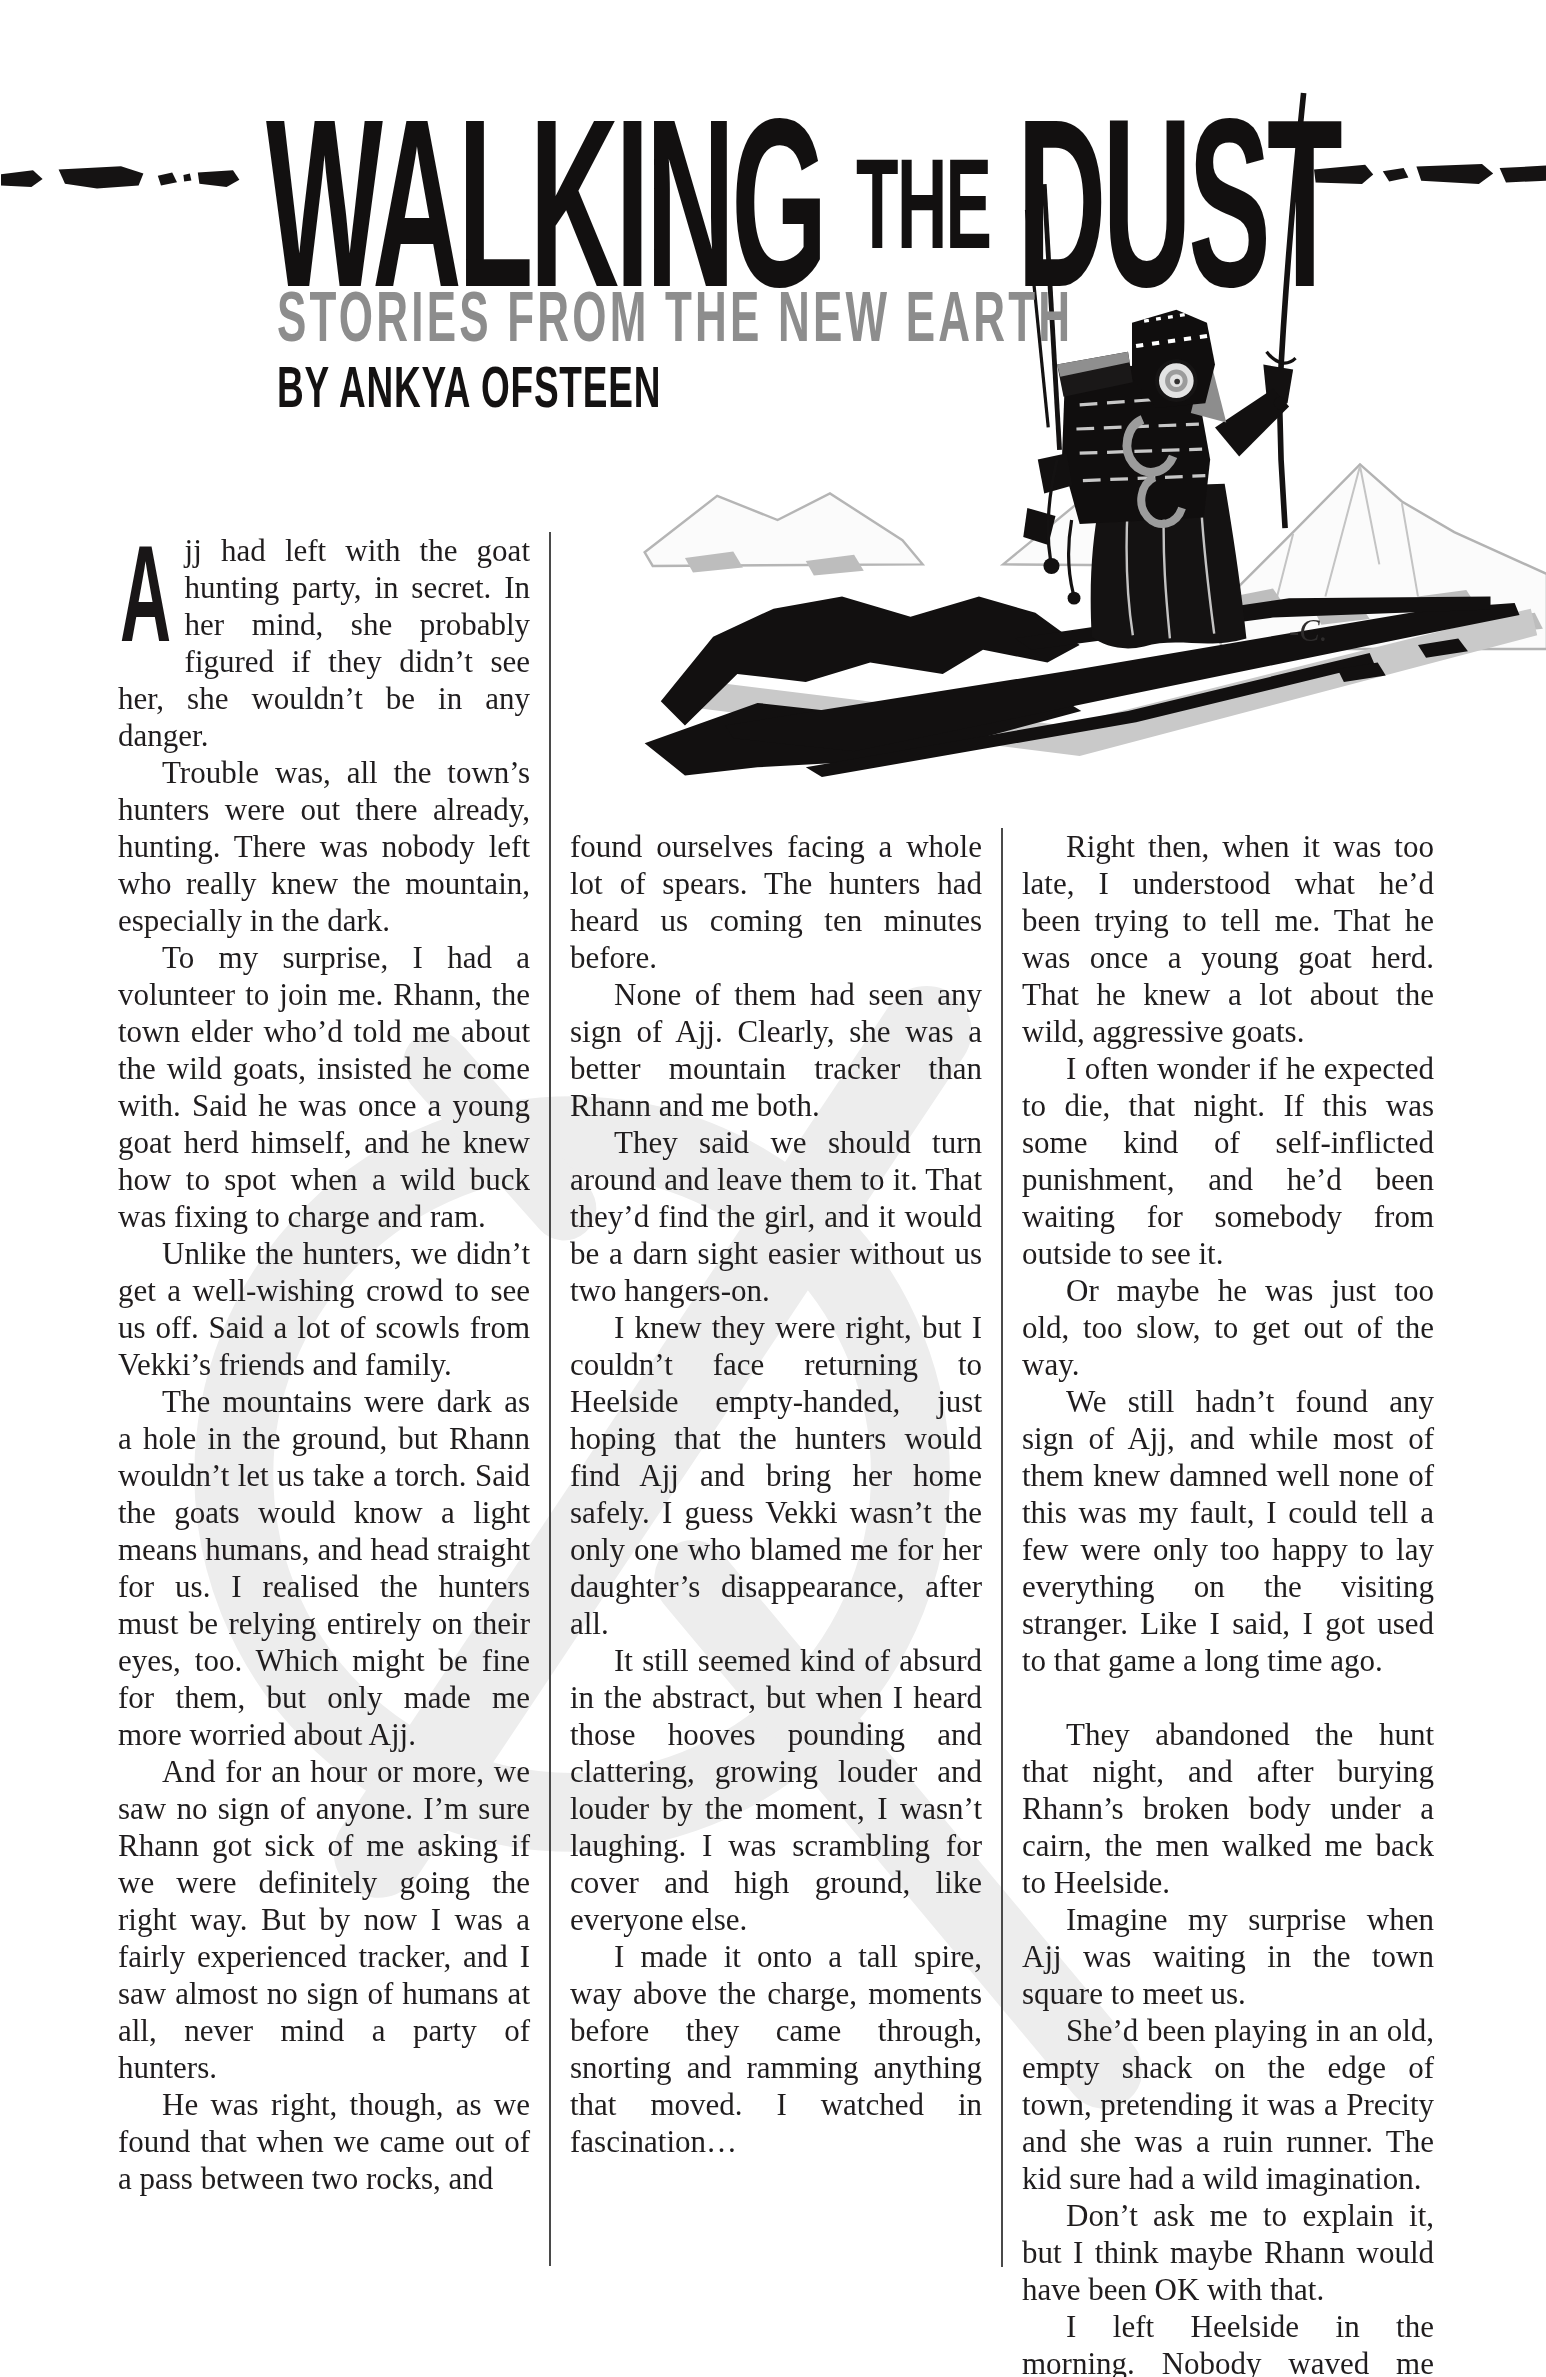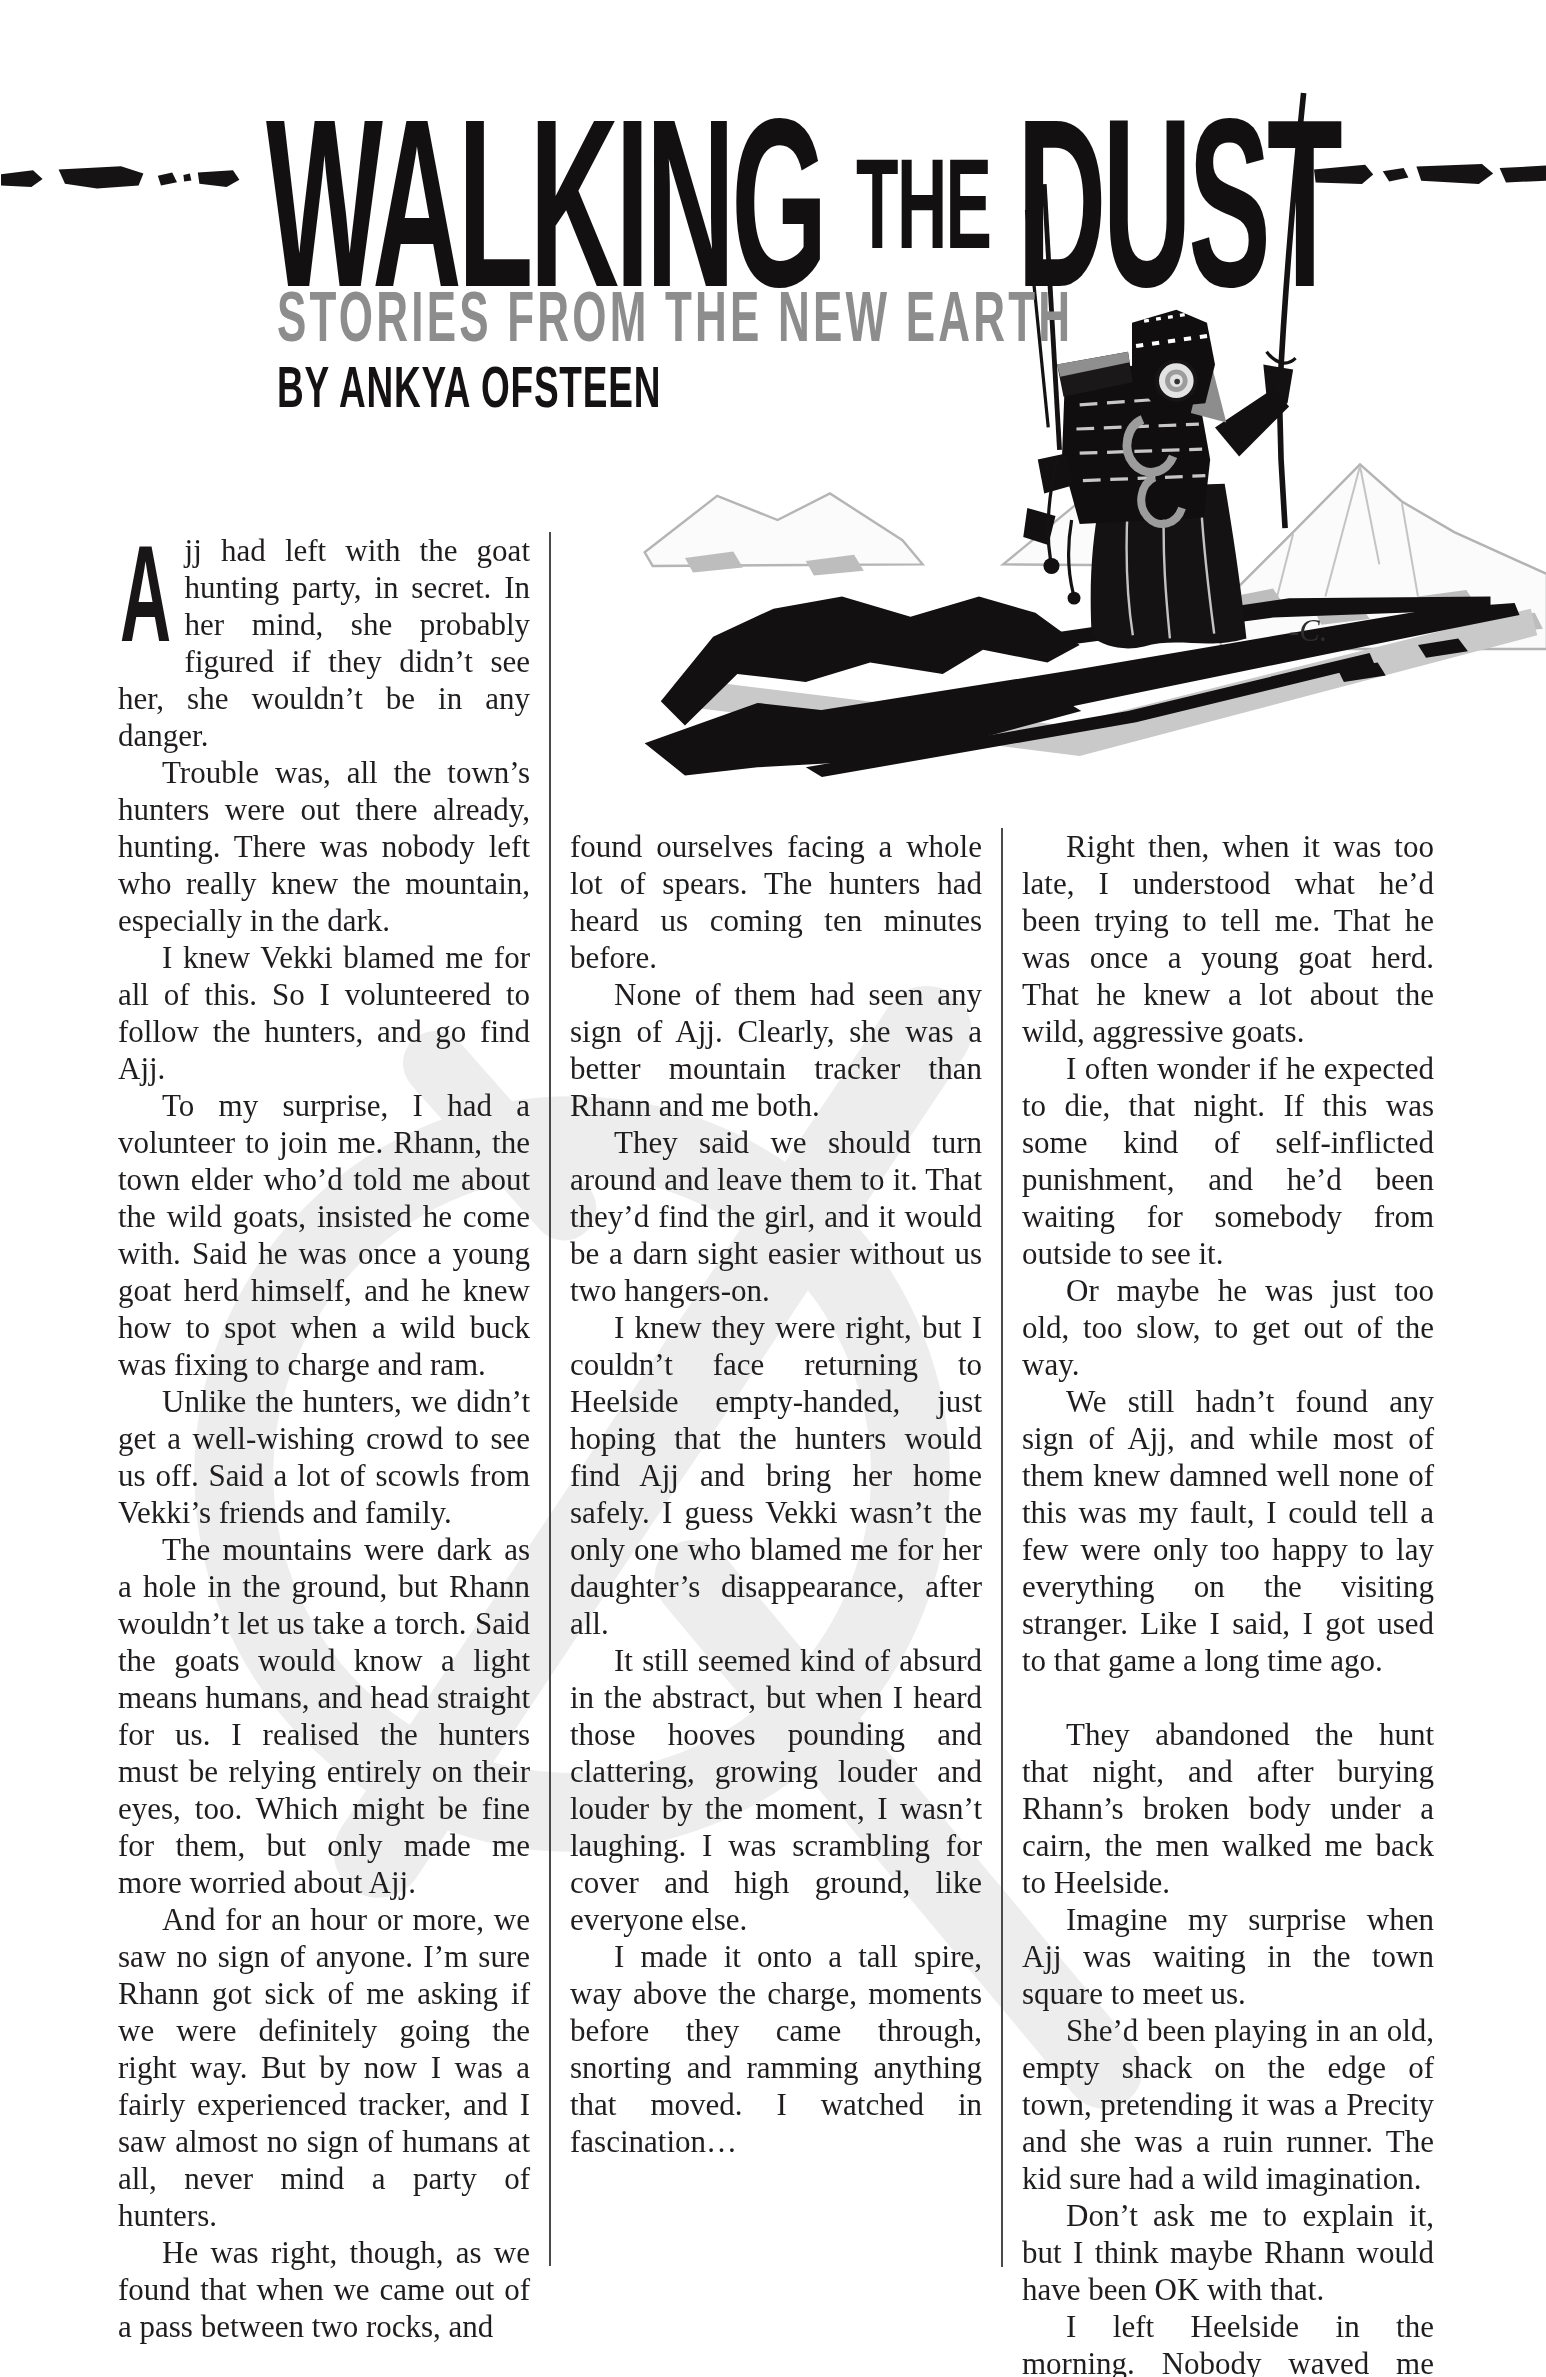--- a/index.html
+++ b/index.html
@@ -132,21 +132,20 @@
     </g>
     <text x="900" y="695" font-family="Liberation Serif, serif" font-style="italic" font-size="38" fill="#2e2c2c">-C.</text>
   </svg>
 
   <div class="divider" style="left:549px;top:532px;height:1734px"></div>
   <div class="divider" style="left:1001px;top:828px;height:1439px"></div>
 
   <div class="col" style="left:118px;top:532px;">
     <p><span class="dropcap">A</span><span>jj had left with the goat hunting party, in secret. In her mind, she probably figured if they didn’t see her, she wouldn’t be in any danger.</span></p>
     <p class="ind">Trouble was, all the town’s hunters were out there already, hunting. There was nobody left who really knew the mountain, especially in the dark.</p>
-    <p class="ind">I knew Vekki blamed me for all of this. So I volunteered to follow the hunters, and go find Ajj.</p>
     <p class="ind">To my surprise, I had a volunteer to join me. Rhann, the town elder who’d told me about the wild goats, insisted he come with. Said he was once a young goat herd himself, and he knew how to spot when a wild buck was fixing to charge and ram.</p>
     <p class="ind">Unlike the hunters, we didn’t get a well-wishing crowd to see us off. Said a lot of scowls from Vekki’s friends and family.</p>
     <p class="ind">The mountains were dark as a hole in the ground, but Rhann wouldn’t let us take a torch. Said the goats would know a light means humans, and head straight for us. I realised the hunters must be relying entirely on their eyes, too. Which might be fine for them, but only made me more worried about Ajj.</p>
     <p class="ind">And for an hour or more, we saw no sign of anyone. I’m sure Rhann got sick of me asking if we were definitely going the right way. But by now I was a fairly experienced tracker, and I saw almost no sign of humans at all, never mind a party of hunters.</p>
     <p class="ind">He was right, though, as we found that when we came out of a pass between two rocks, and</p>
   </div>
 
   <div class="col" style="left:570px;top:828px;">
     <p>found ourselves facing a whole lot of spears. The hunters had heard us coming ten minutes before.</p>
     <p class="ind">None of them had seen any sign of Ajj. Clearly, she was a better mountain tracker than Rhann and me both.</p>

